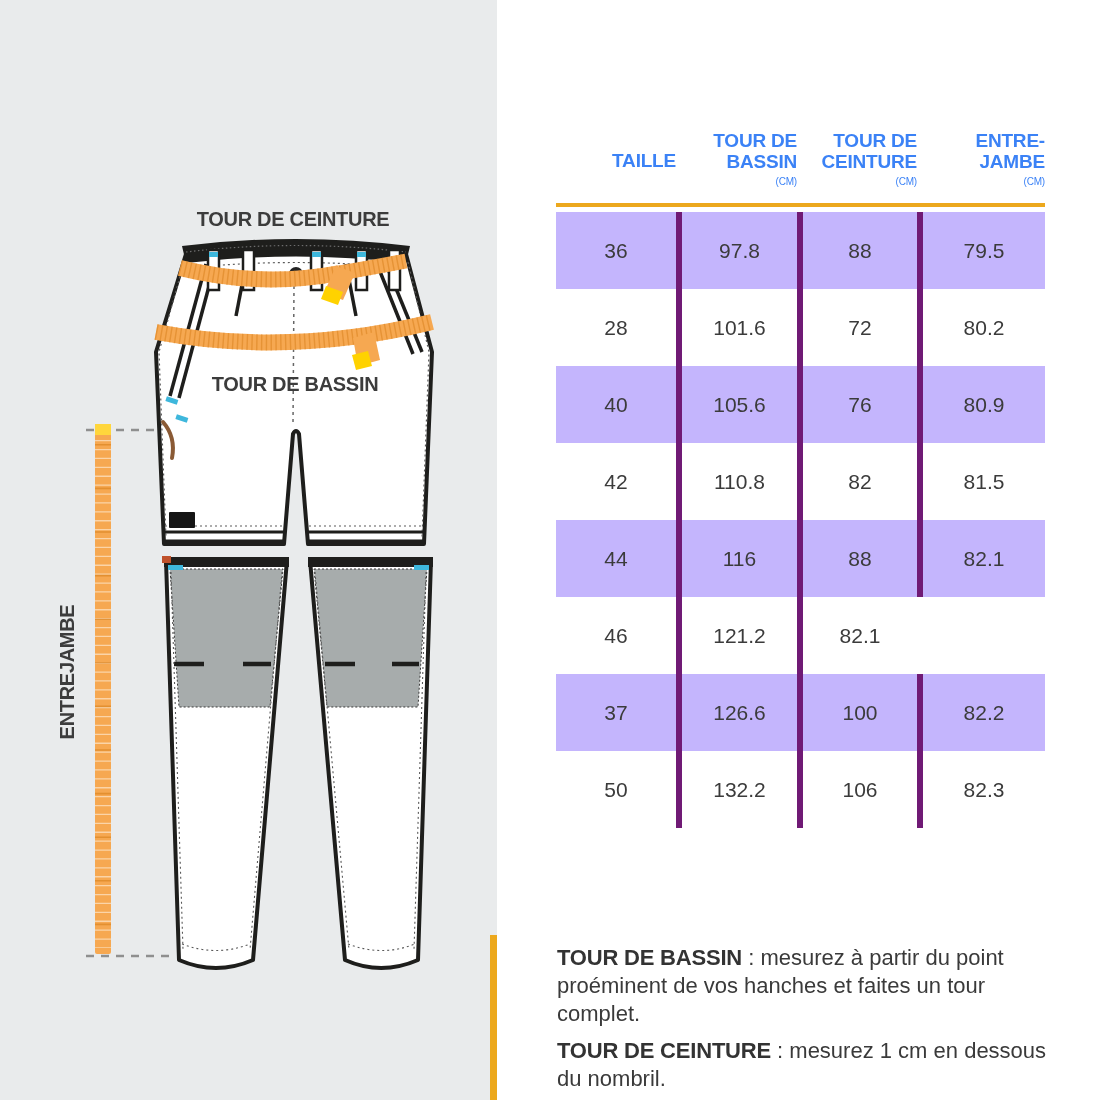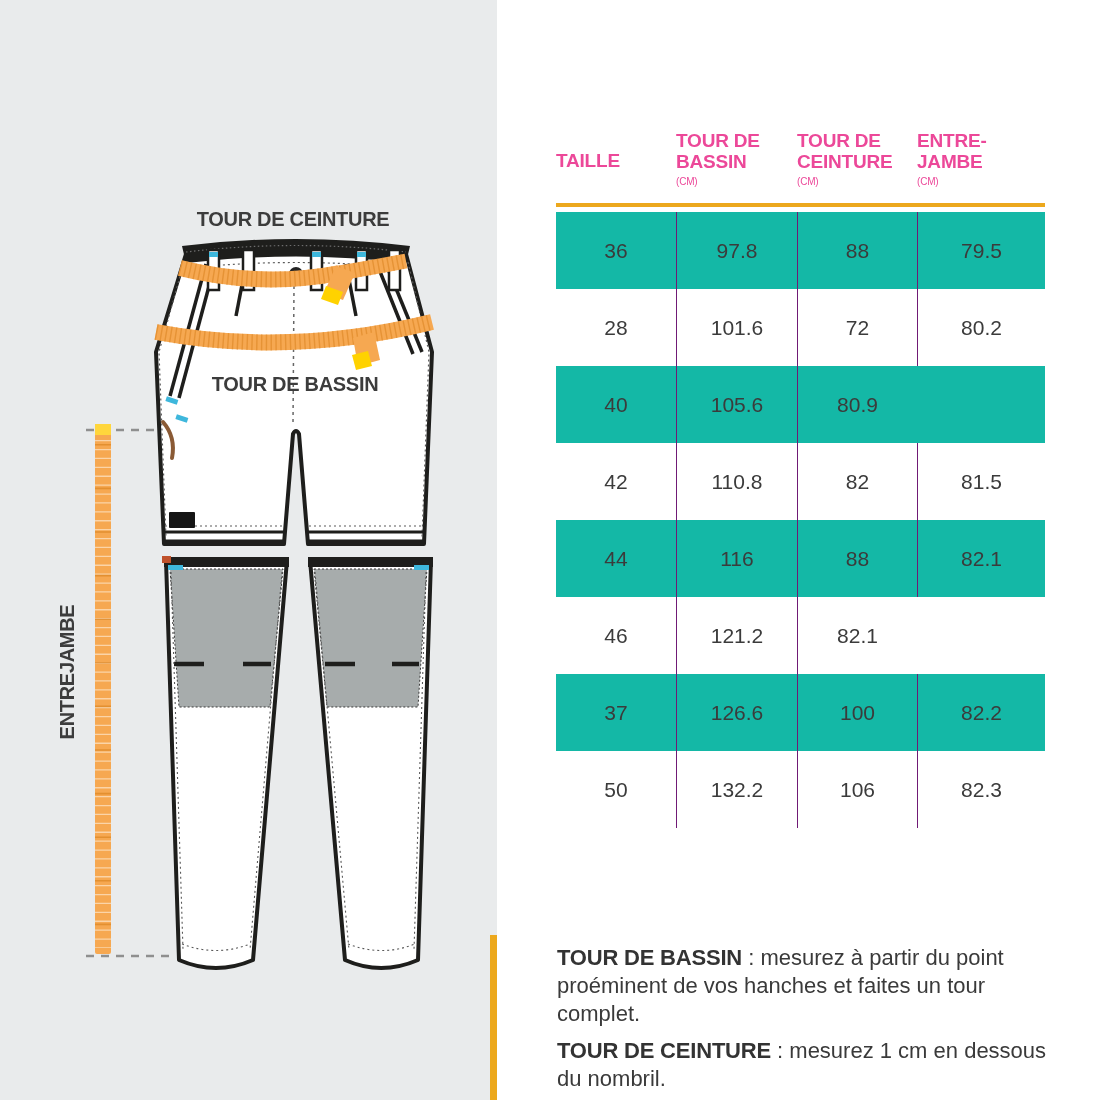--- a/index.html
+++ b/index.html
@@ -15,31 +15,31 @@
   .accent-bar {
     position:absolute; left:490px; top:935px; width:7px; height:165px;
     background:#ECA81D;
   }
   
   .size-table { position:absolute; left:556px; top:118px; width:489px; }
   .thead {
     display:grid; grid-template-columns:120px 121px 120px 128px;
     align-items:center; height:85px; border-bottom:4px solid #ECA81D;
   }
-  .th { text-align:left; color:#ec4899; font-weight:bold;
+  .th { text-align:right; color:#3b82f6; font-weight:bold;
         font-size:19px; line-height:21px; letter-spacing:-0.2px; }
   .th .unit { font-size:10px; font-weight:normal; line-height:19px; }
   .tbody { margin-top:5px; }
   .tr { display:grid; grid-template-columns:120px 121px 120px 128px; height:77px; }
-  .tr.alt { background:#14b8a6; }
+  .tr.alt { background:#c4b5fd; }
   .td {
     display:flex; align-items:center; justify-content:center; height:100%;
     font-size:21px; color:#3B3B3B;
   }
-  .td.sep { border-left:1px solid #701a75; }
+  .td.sep { border-left:6px solid #701a75; }
   
   .notes {
     position:absolute; left:557px; top:944px; width:492px;
     color:#3A3A3A; font-size:22px; line-height:28px;
   }
   .note { margin:0 0 9px 0; }
   .note b { letter-spacing:-0.2px; color:#333; }
   
   .svg-label {
     font-family:"Liberation Sans", sans-serif; font-weight:bold;
@@ -215,20 +215,21 @@
       </div>
       <div class="tr">
         <div class="td">28</div>
         <div class="td sep">101.6</div>
         <div class="td sep">72</div>
         <div class="td sep">80.2</div>
       </div>
       <div class="tr alt">
         <div class="td">40</div>
         <div class="td sep">105.6</div>
+        <div class="td sep">76</div>
         <div class="td sep">80.9</div>
       </div>
       <div class="tr">
         <div class="td">42</div>
         <div class="td sep">110.8</div>
         <div class="td sep">82</div>
         <div class="td sep">81.5</div>
       </div>
       <div class="tr alt">
         <div class="td">44</div>

